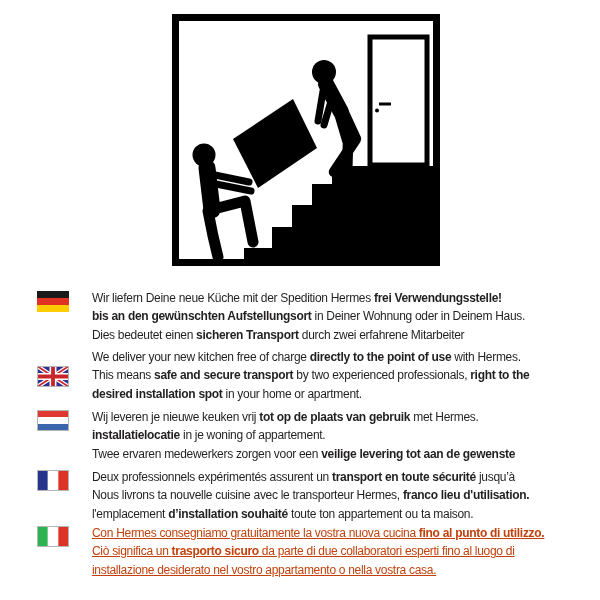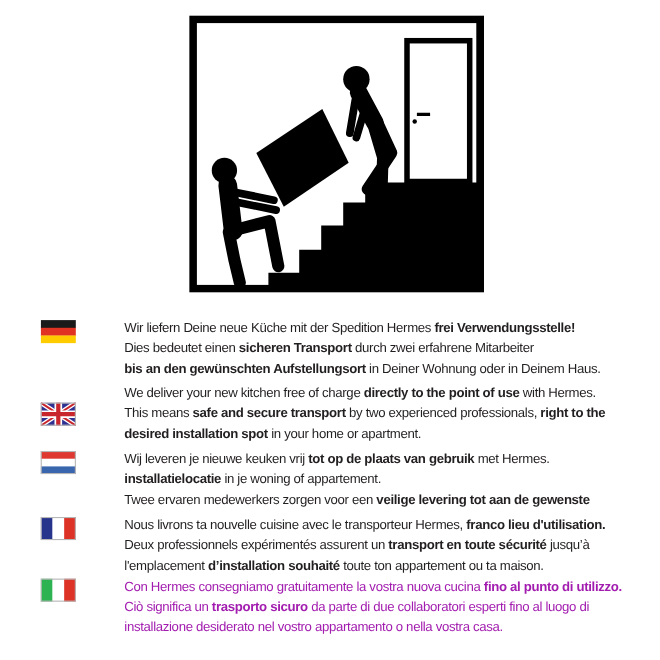--- a/index.html
+++ b/index.html
@@ -8,21 +8,21 @@
     font-family:"Liberation Sans","DejaVu Sans",sans-serif;
   }
   .stage{position:absolute;inset:0;}
   .pictogram{position:absolute;left:172px;top:14px;width:268px;height:252px;}
   .pictogram svg{display:block;width:100%;height:100%;}
   .lang-row{position:absolute;left:37px;display:flex;align-items:flex-start;}
   .flag{width:32px;height:21px;flex:0 0 32px;margin-top:2px;display:block;}
   .flag svg{display:block;width:100%;height:100%;}
   .flag.bordered{outline:1px solid #b6b6b6;outline-offset:-1px;}
   .lang-text{margin-left:23px;font-size:12px;line-height:18.3px;letter-spacing:-0.3px;white-space:nowrap;}
-  .tline{height:18.3px;margin-left:21px;}
+  .tline{height:18.3px;}
   .b{font-weight:bold;}
 </style>
 </head>
 <body style="background: rgb(255, 255, 255);">
 
 <div class="stage">
 
   <div class="pictogram">
     <svg viewBox="0 0 268 252" xmlns="http://www.w3.org/2000/svg">
       <rect x="3.5" y="3.5" width="261" height="245" fill="#ffffff" stroke="#000000" stroke-width="7"></rect>
@@ -56,22 +56,22 @@
       <div class="lang-row" style="top: 289px;">
         <span class="flag">
           <svg viewBox="0 0 60 40" preserveAspectRatio="none">
             <rect x="0" y="0.00" width="60" height="13.83" fill="#1a1a1a"></rect>
             <rect x="0" y="13.33" width="60" height="13.83" fill="#e03323"></rect>
             <rect x="0" y="26.67" width="60" height="13.83" fill="#ffcc00"></rect>
           </svg>
         </span>
         <div class="lang-text" style="color: rgb(34, 31, 32);">
           <div class="tline"><span>Wir liefern Deine neue Küche mit der Spedition Hermes </span><span class="b">frei Verwendungsstelle!</span></div>
+          <div class="tline"><span class="b">bis an den gewünschten Aufstellungsort</span><span> in Deiner Wohnung oder in Deinem Haus.</span></div>
           <div class="tline"><span>Dies bedeutet einen </span><span class="b">sicheren Transport</span><span> durch zwei erfahrene Mitarbeiter</span></div>
-          <div class="tline"><span class="b">bis an den gewünschten Aufstellungsort</span><span> in Deiner Wohnung oder in Deinem Haus.</span></div>
         </div>
       </div>
       <div class="lang-row" style="top: 348px; align-items: center;">
         <span class="flag bordered">
           <svg viewBox="0 0 60 40" preserveAspectRatio="none">
     <rect width="60" height="40" fill="#2e3192"></rect>
     <path d="M0,0 L60,40 M60,0 L0,40" stroke="#ffffff" stroke-width="8"></path>
     <path d="M0,0 L60,40 M60,0 L0,40" stroke="#c9252c" stroke-width="3.4"></path>
     <path d="M30,0 V40 M0,20 H60" stroke="#ffffff" stroke-width="13"></path>
     <path d="M30,0 V40 M0,20 H60" stroke="#c9252c" stroke-width="7.2"></path>
@@ -99,34 +99,34 @@
       </div>
       <div class="lang-row" style="top: 468px;">
         <span class="flag bordered">
           <svg viewBox="0 0 60 40" preserveAspectRatio="none">
             <rect x="0" y="0" width="20.5" height="40" fill="#27348b"></rect>
             <rect x="20" y="0" width="20.5" height="40" fill="#ffffff"></rect>
             <rect x="40" y="0" width="20.5" height="40" fill="#dd3327"></rect>
           </svg>
         </span>
         <div class="lang-text" style="color: rgb(34, 31, 32);">
+          <div class="tline"><span>Deux professionnels expérimentés assurent un </span><span class="b">transport en toute sécurité</span><span> jusqu’à</span></div>
           <div class="tline"><span>Nous livrons ta nouvelle cuisine avec le transporteur Hermes, </span><span class="b">franco lieu d'utilisation.</span></div>
-          <div class="tline"><span>Deux professionnels expérimentés assurent un </span><span class="b">transport en toute sécurité</span><span> jusqu’à</span></div>
           <div class="tline"><span>l'emplacement </span><span class="b">d’installation souhaité</span><span> toute ton appartement ou ta maison.</span></div>
         </div>
       </div>
       <div class="lang-row" style="top: 524px;">
         <span class="flag bordered">
           <svg viewBox="0 0 60 40" preserveAspectRatio="none">
             <rect x="0" y="0" width="20.5" height="40" fill="#2eb353"></rect>
             <rect x="20" y="0" width="20.5" height="40" fill="#ffffff"></rect>
             <rect x="40" y="0" width="20.5" height="40" fill="#dd3327"></rect>
           </svg>
         </span>
-        <div class="lang-text" style="color: #a21caf;">
+        <div class="lang-text" style="color: #c2410c; text-decoration: underline;">
           <div class="tline"><span>Con Hermes consegniamo gratuitamente la vostra nuova cucina </span><span class="b">fino al punto di utilizzo.</span></div>
           <div class="tline"><span>Ciò significa un </span><span class="b">trasporto sicuro</span><span> da parte di due collaboratori esperti fino al luogo di</span></div>
           <div class="tline"><span>installazione desiderato nel vostro appartamento o nella vostra casa.</span></div>
         </div>
       </div>
     </div>
 
 </div>
 
 </body></html>

